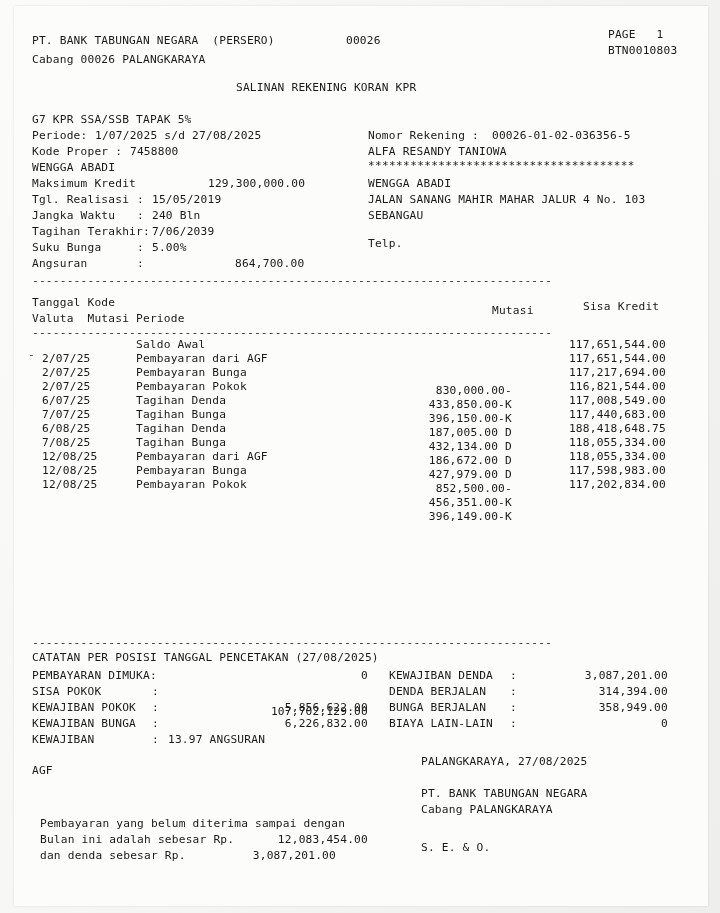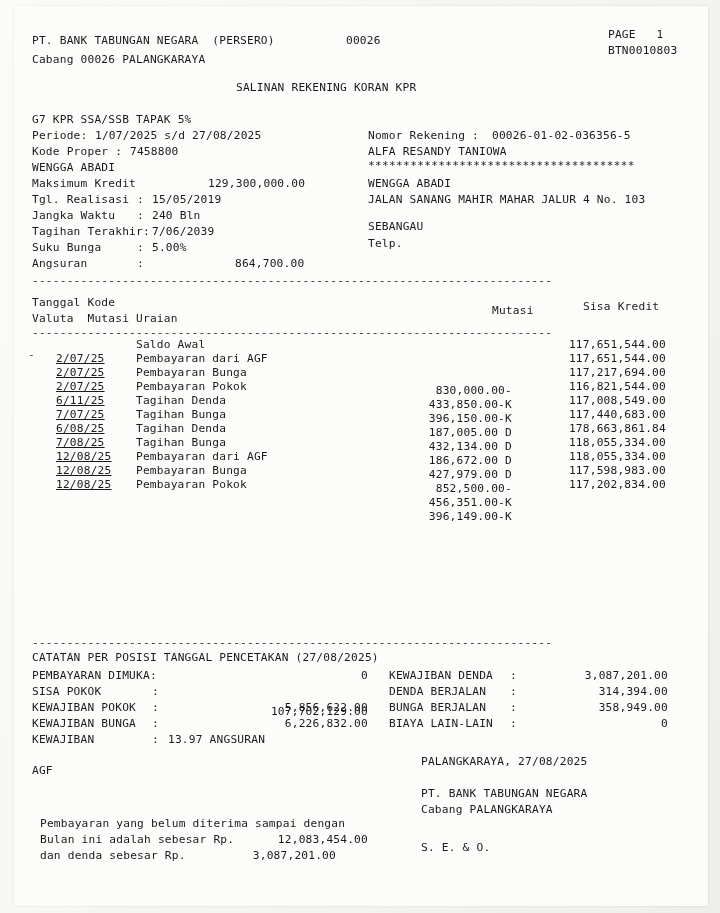--- a/index.html
+++ b/index.html
@@ -44,21 +44,21 @@
   .t { position: absolute; white-space: pre; }
   .dash {
     position: absolute;
     white-space: pre;
     font-family: "DejaVu Sans Mono", monospace;
     font-size: 11.2px;
     color: #2a2a2a;
     overflow: hidden;
   }
   .tbl-row { position: absolute; left: 0; width: 688px; height: 15.6px; }
-  .col-date { position: absolute; left: 56px; width: 84px; text-decoration: underline; }
+  .col-date { position: absolute; left: 42px; width: 84px; }
   .col-desc { position: absolute; left: 136px; width: 250px; }
   .col-mut  { position: absolute; left: 372px; width: 140px; text-align: right; margin-top: 32px; }
   .col-sisa { position: absolute; left: 528px; width: 138px; text-align: right; }
   .tick { position: absolute; left: 28px; color: #444; }
 </style>
 </head>
 <body>
 
 <div class="page">
   <div class="sheet"></div>
@@ -101,26 +101,26 @@
   <div class="t" style="left:32px; top:256px;">Angsuran</div>
   <div class="t" style="left:137px; top:256px;">:</div>
   <div class="t" style="left:235px; top:256px;">864,700.00</div>
 
   <div class="t" style="left:368px; top:128px;">Nomor Rekening :</div>
   <div class="t" style="left:492px; top:128px;">00026-01-02-036356-5</div>
   <div class="t" style="left:368px; top:144px;">ALFA RESANDY TANIOWA</div>
   <div class="t" style="left:368px; top:158px; font-size:11px; letter-spacing:0.4px;">**************************************</div>
   <div class="t" style="left:368px; top:176px;">WENGGA ABADI</div>
   <div class="t" style="left:368px; top:192px;">JALAN SANANG MAHIR MAHAR JALUR 4 No. 103</div>
-  <div class="t" style="left:368px; top:208px;margin-top:11px;">SEBANGAU</div>
+  <div class="t" style="left:368px; top:208px;">SEBANGAU</div>
   <div class="t" style="left:368px; top:236px;">Telp.</div>
 
   <div class="dash" style="left:32px; top:273px; width:636px;">---------------------------------------------------------------------------</div>
   <div class="t" style="left:32px; top:295px;">Tanggal Kode</div>
-  <div class="t" style="left:32px; top:311px;">Valuta  Mutasi Uraian</div>
+  <div class="t" style="left:32px; top:311px;">Valuta  Mutasi Periode</div>
   <div class="t" style="left:448px; top:303px;padding-left:44px;">Mutasi</div>
   <div class="t" style="left:583px; top:299px;">Sisa Kredit</div>
   <div class="dash" style="left:32px; top:325px; width:636px;">---------------------------------------------------------------------------</div>
 
   <div class="tick" style="top:347px;">-</div>
 
   <div class="tbl-row" style="top:337px;">
     <span class="col-date"></span>
     <span class="col-desc">Saldo Awal</span>
     <span class="col-mut"></span>
@@ -142,38 +142,38 @@
   </div>
 
   <div class="tbl-row" style="top:379px;">
     <span class="col-date">2/07/25</span>
     <span class="col-desc">Pembayaran Pokok</span>
     <span class="col-mut">396,150.00-K</span>
     <span class="col-sisa">116,821,544.00</span>
   </div>
 
   <div class="tbl-row" style="top:393px;">
-    <span class="col-date">6/11/25</span>
+    <span class="col-date">6/07/25</span>
     <span class="col-desc">Tagihan Denda</span>
     <span class="col-mut">187,005.00 D</span>
     <span class="col-sisa">117,008,549.00</span>
   </div>
 
   <div class="tbl-row" style="top:407px;">
     <span class="col-date">7/07/25</span>
     <span class="col-desc">Tagihan Bunga</span>
     <span class="col-mut">432,134.00 D</span>
     <span class="col-sisa">117,440,683.00</span>
   </div>
 
   <div class="tbl-row" style="top:421px;">
     <span class="col-date">6/08/25</span>
     <span class="col-desc">Tagihan Denda</span>
     <span class="col-mut">186,672.00 D</span>
-    <span class="col-sisa">178,663,861.84</span>
+    <span class="col-sisa">188,418,648.75</span>
   </div>
 
   <div class="tbl-row" style="top:435px;">
     <span class="col-date">7/08/25</span>
     <span class="col-desc">Tagihan Bunga</span>
     <span class="col-mut">427,979.00 D</span>
     <span class="col-sisa">118,055,334.00</span>
   </div>
 
   <div class="tbl-row" style="top:449px;">

